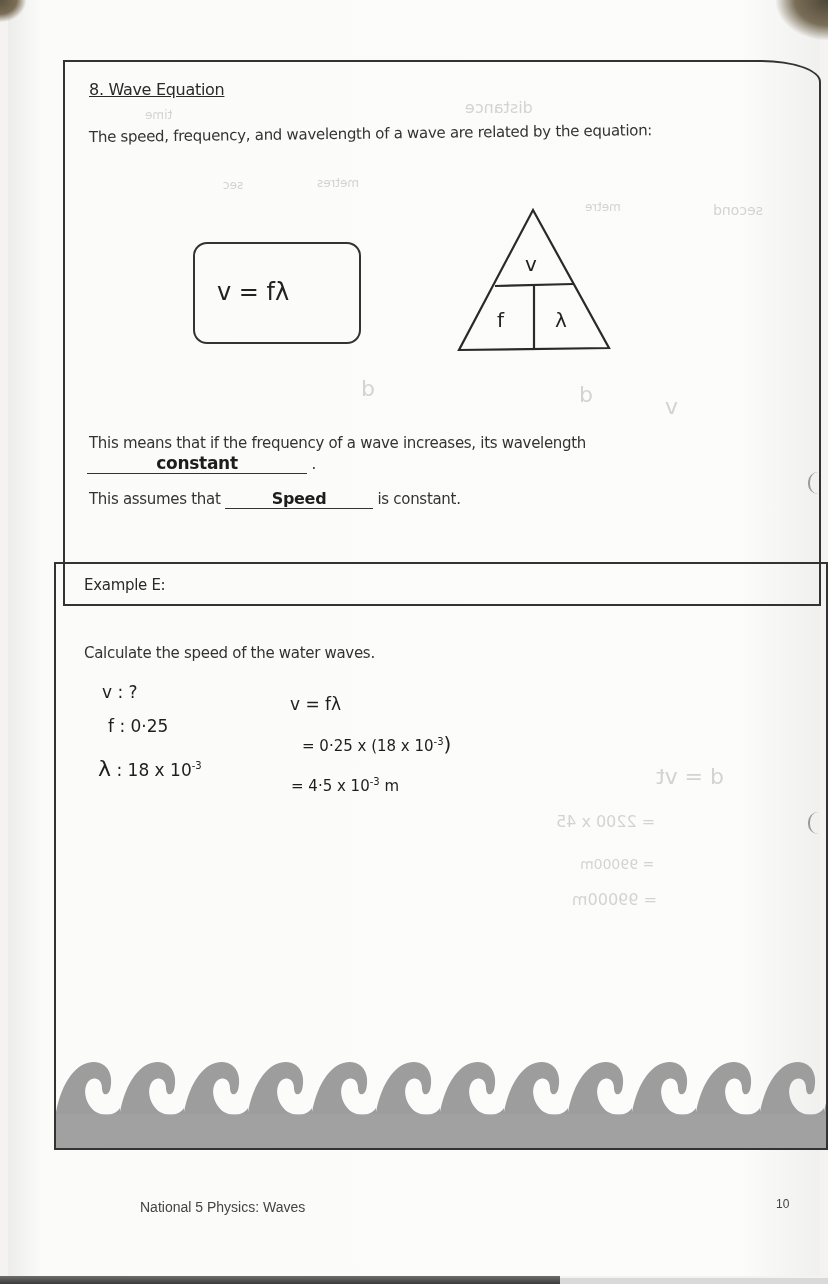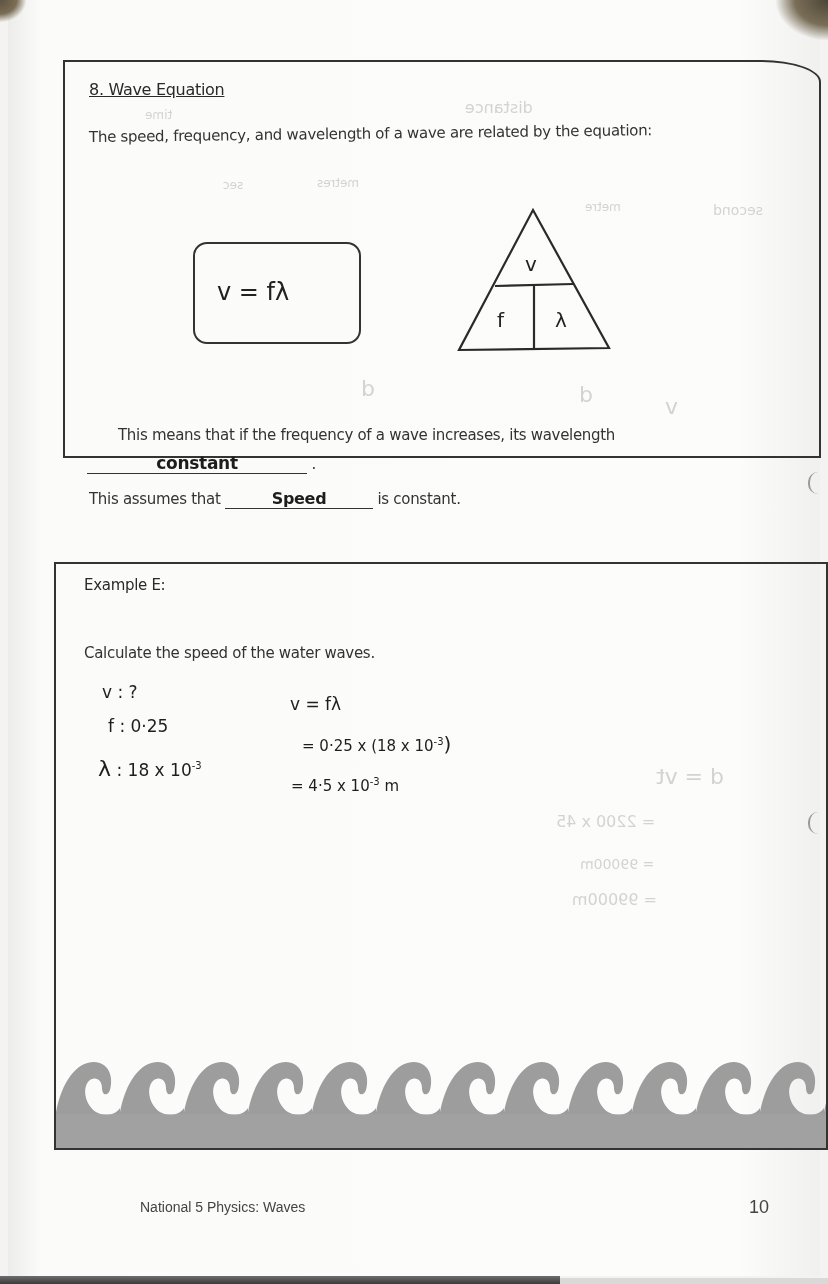--- a/index.html
+++ b/index.html
@@ -25,21 +25,21 @@
       position: absolute; left: 0; top: 1276px; width: 560px; height: 8px;
       background: linear-gradient(180deg, #6e6e6e, #3a3a3a);
     }
     .bottom-edge-r {
       position: absolute; left: 560px; top: 1278px; width: 268px; height: 6px;
       background: #d9d9d7;
     }
 
     
     .box1 {
-      position: absolute; left: 55px; top: 60px; width: 758px; height: 398px;
+      position: absolute; left: 55px; top: 60px; width: 758px; height: 546px;
       border: 2px solid #333; border-top-right-radius: 60px 22px;
       box-sizing: border-box;
     }
     .box2 {
       position: absolute; left: 46px; top: 562px; width: 774px; height: 588px;
       border: 2px solid #333; box-sizing: border-box;
     }
     .comic { font-family: "DejaVu Sans", sans-serif; letter-spacing: -0.3px; }
 
     .title {
@@ -57,21 +57,21 @@
     }
     .eq-text {
       position: absolute; left: 22px; top: 34px; font-size: 24px; color: #222;
       font-family: "DejaVu Sans", sans-serif;
     }
 
     .triangle { position: absolute; left: 392px; top: 144px; width: 156px; height: 150px; }
     .tri-label { position: absolute; font-size: 20px; color: #222; }
 
     .line1 {
-      position: absolute; left: 24px; top: 364px; font-size: 15px; color: #333; margin-left: 29px;
+      position: absolute; left: 24px; top: 372px; font-size: 15px; color: #333;
     }
     .blank-row {
       position: absolute; left: 22px; top: 392px; font-size: 15px; color: #333;
     }
     .blank {
       display: inline-block; border-bottom: 1.5px solid #333; text-align: center;
       vertical-align: baseline; line-height: 18px;
     }
     .hand {
       font-family: "DejaVu Sans", sans-serif; font-weight: bold; font-size: 17px; color: #1d1d1d;
@@ -90,21 +90,21 @@
     .ghost { position: absolute; color: #d3d3d3; font-size: 16px; white-space: nowrap; transform: scaleX(-1); }
 
     .wave-band { position: absolute; left: 0; top: 478px; width: 770px; height: 106px; }
 
     .footer-left {
       position: absolute; left: 132px; top: 1186px; font-size: 14px; color: #444;
       font-family: "Liberation Sans", sans-serif;
       margin-top: 13px;
     }
     .footer-right {
-      position: absolute; left: 741px; top: 1197px; font-size: 18px; color: #444;
+      position: absolute; left: 768px; top: 1197px; font-size: 12px; color: #444;
       font-family: "Liberation Sans", sans-serif;
     }
     .ring { position: absolute; right: 0; width: 10px; height: 22px; border-left: 2px solid #9a9a9a; border-radius: 10px 0 0 10px; }
   </style>
 </head>
 <body>
 
 <div class="page">
 
   <div class="box1">

